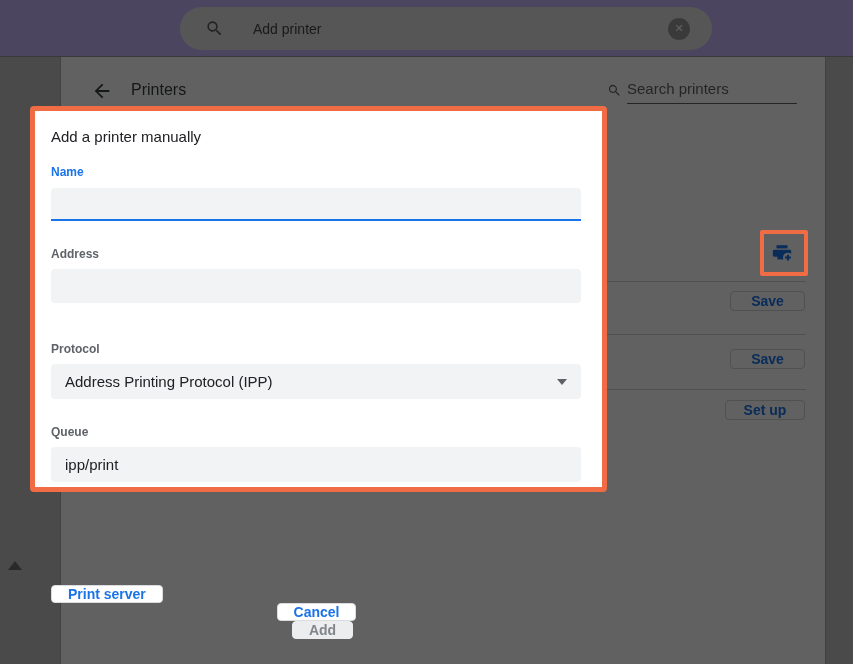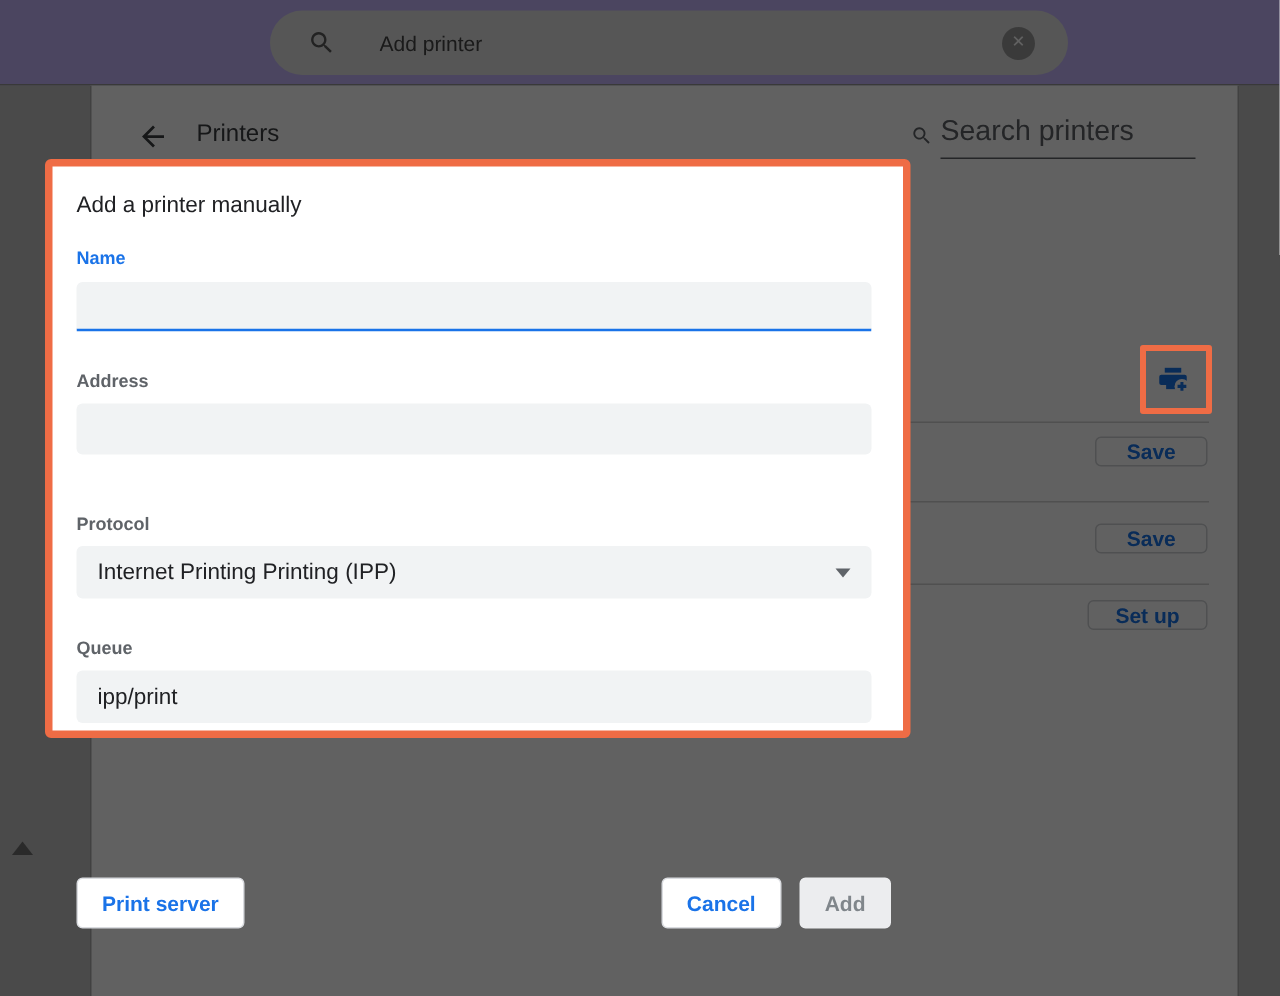--- a/index.html
+++ b/index.html
@@ -50,21 +50,21 @@
     position: absolute; left: 70px; top: 24px;
     font-size: 16px; color: #3a3d40;
   }
   .search-printers {
     position: absolute; left: 546px; top: 20px; width: 198px; height: 27px;
     display: flex; align-items: center;
   }
   .search-printers .mag2 { display: flex; margin-right: 5px; }
   .printers-search-input {
     border: none; outline: none; background: transparent;
-    width: 170px; font-size: 19px; color: #5f6368;
+    width: 170px; font-size: 15px; color: #5f6368;
     border-bottom: 1px solid #5f6368;
     padding: 2px 0 6px 0; margin-left: 0;
     font-family: inherit;
   }
   .printers-search-input::placeholder { color: #5f6368; opacity: 1; }
 
   .add-printer-btn {
     position: absolute; left: 706px; top: 184px; width: 30px; height: 28px;
     display: flex; align-items: center; justify-content: center; cursor: pointer;
   }
@@ -145,21 +145,21 @@
   }
   .f-select .sel-text { flex: 1; }
   .caret-down {
     width: 0; height: 0;
     border-left: 5.5px solid transparent; border-right: 5.5px solid transparent;
     border-top: 6.5px solid #5f6368;
   }
 
   .dlg-footer {
     position: absolute; left: 16px; right: 8px; top: 474px; height: 34px;
-    display: flex; align-items: center;
+    display: flex; align-items: center; flex-direction: column;
   }
   .dlg-btn {
     height: 34px; padding: 0 16px; border-radius: 4px;
     font-size: 14px; font-weight: 700; font-family: inherit;
     display: flex; align-items: center; justify-content: center;
     cursor: pointer;
   }
   .btn-outline { background: #ffffff; border: 1px solid #dadce0; color: #1a73e8; }
   .btn-print-server { margin-right: auto; }
   .btn-cancel { margin-right: 12px; }
@@ -237,21 +237,21 @@
     <div class="dlg-title">Add a printer manually</div>
 
     <div class="f-label focused lbl-name">Name</div>
     <input class="f-input in-name" value="" style="">
 
     <div class="f-label lbl-address">Address</div>
     <input class="f-input in-address" value="" style="">
 
     <div class="f-label lbl-protocol">Protocol</div>
     <div class="f-select">
-      <span class="sel-text">Internet Printing Printing (IPP)</span>
+      <span class="sel-text">Address Printing Protocol (IPP)</span>
       <span class="caret-down"></span>
     </div>
 
     <div class="f-label lbl-queue">Queue</div>
     <input class="f-input in-queue" value="ipp/print" style="">
 
     <div class="dlg-footer">
       <button class="dlg-btn btn-outline btn-print-server">Print server</button>
       <button class="dlg-btn btn-outline btn-cancel">Cancel</button>
       <button class="dlg-btn btn-add" disabled="">Add</button>

